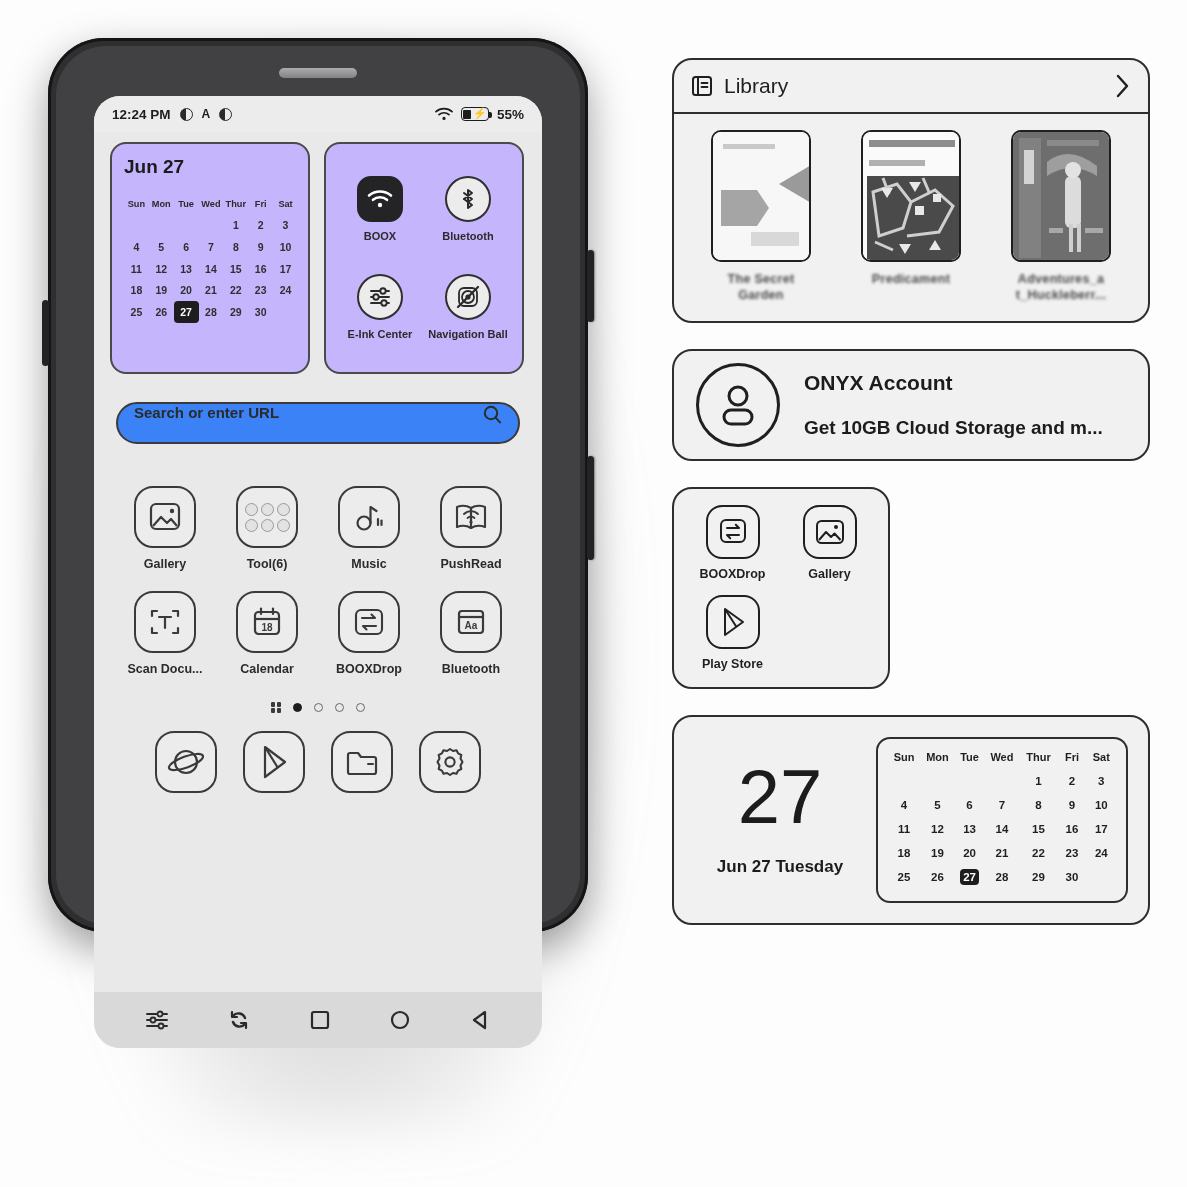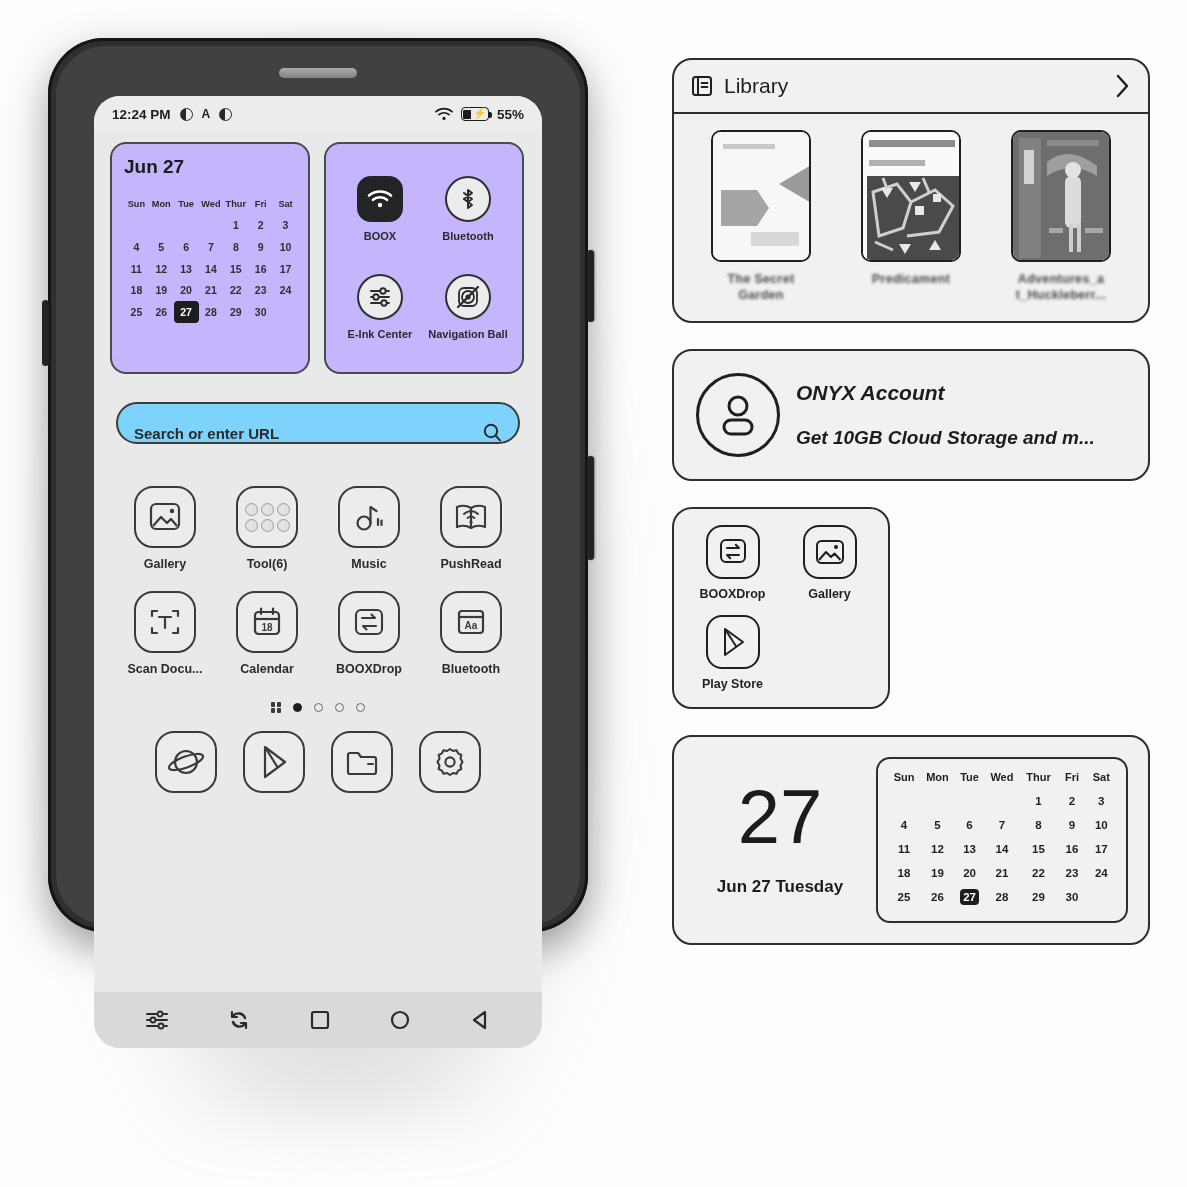--- a/index.html
+++ b/index.html
@@ -124,22 +124,22 @@
     background: #ececec;
   }
   .tg-icon.active { background: #242426; border-color: #242426; }
   .tg-icon.circle { border-radius: 50%; }
   .tg-label { font-size: 11px; font-weight: 700; color: #2b2b2b; white-space: nowrap; }
 
   
   .search-wrap { padding: 28px 22px 0 22px; }
   .searchbar {
     height: 42px; border: 2.5px solid #3b3b3b; border-radius: 21px;
-    display: flex; align-items: flex-end; padding: 0 16px;
-    background: #7dd3fc;
+    display: flex; align-items: flex-start; padding: 0 16px;
+    background: #3b82f6;
   }
   .search-text { flex: 1; font-size: 15px; font-weight: 700; color: #2b2b2b; }
 
   
   .appgrid { padding: 42px 20px 0 20px; display: grid; grid-template-columns: repeat(4,1fr); row-gap: 20px; }
   .app { display: flex; flex-direction: column; align-items: center; gap: 9px; }
   .app-icon {
     width: 62px; height: 62px; border-radius: 19px; border: 2.4px solid #3a3a3a;
     display: flex; align-items: center; justify-content: center; background: #ececec;
   }
@@ -187,21 +187,21 @@
   .book { width: 112px; display: flex; flex-direction: column; align-items: center; gap: 10px; }
   .book-cover {
     width: 100px; height: 132px; border-radius: 10px; border: 2.4px solid #1f1f1f;
     overflow: hidden; position: relative; background: #f6f6f6;
   }
   .book-title {
     font-size: 12.5px; font-weight: 700; color: #4a4a4a; text-align: center;
     line-height: 1.25; filter: blur(1.6px); letter-spacing: .3px;
   }
 
-  .acct { display: flex; align-items: center; gap: 16px; padding: 22px 22px; font-style: italic; }
+  .acct { display: flex; align-items: center; gap: 24px; padding: 12px 22px; }
   .acct-avatar {
     width: 84px; height: 84px; border-radius: 50%; border: 3px solid #1f1f1f;
     display: flex; align-items: center; justify-content: center; flex: 0 0 84px;
   }
   .acct-texts { display: flex; flex-direction: column; gap: 22px; }
   .acct-name { font-size: 21px; font-weight: 700; color: #1c1c1c; }
   .acct-sub { font-size: 19px; font-weight: 700; color: #1c1c1c; }
 
   .row-split { display: flex; gap: 22px; margin-bottom: 26px; }
   .shortcuts {

